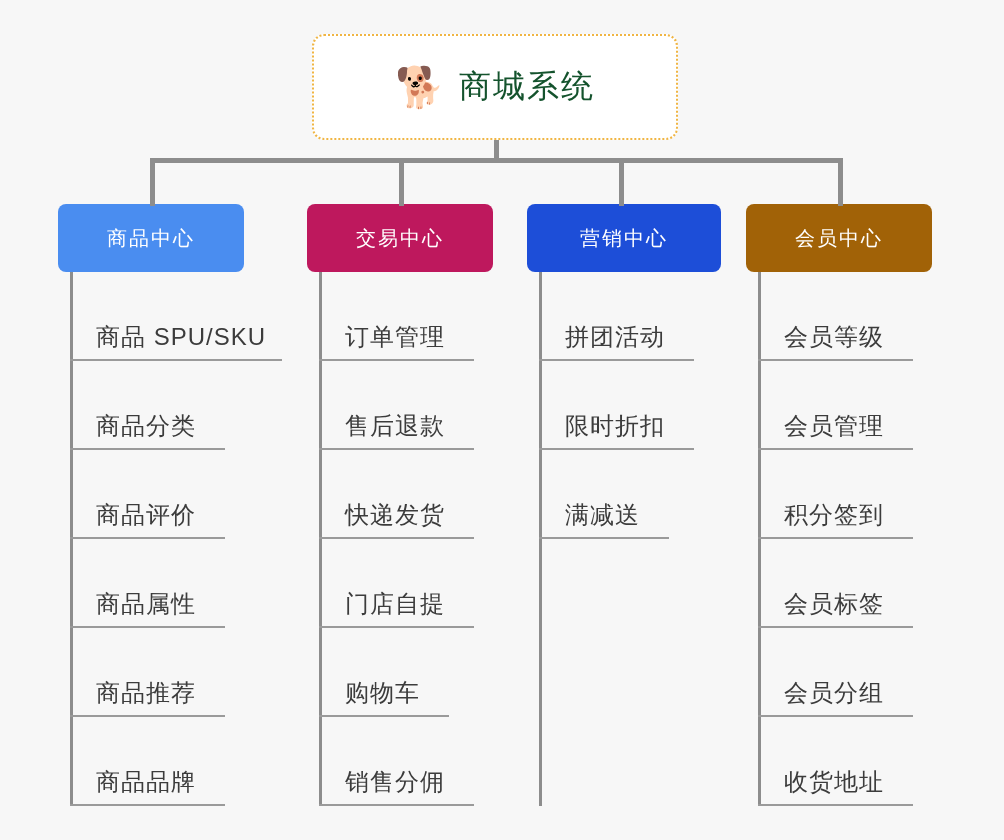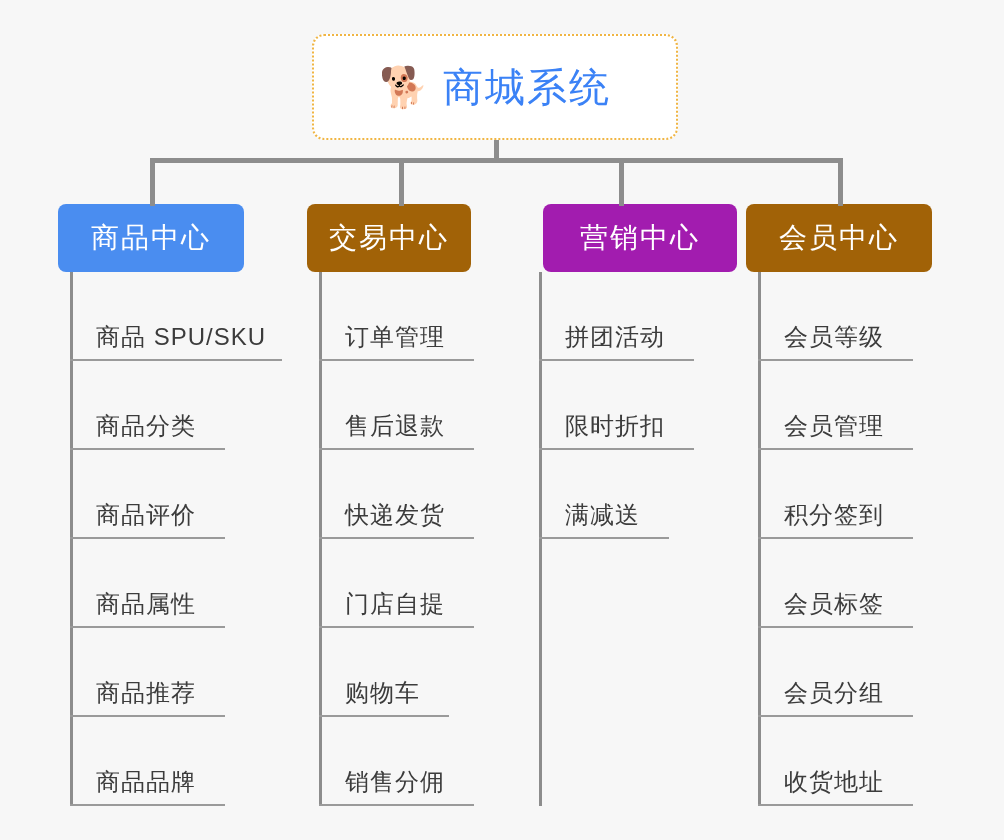--- a/index.html
+++ b/index.html
@@ -34,22 +34,22 @@
     align-items: center;
     justify-content: center;
     gap: 14px;
   }
   .root-emoji {
     font-size: 40px;
     line-height: 1;
     display: block;
   }
   .root-title {
-    font-size: 40px;
-    color: #3b82f6;
+    font-size: 32px;
+    color: #14532d;
     letter-spacing: 2px;
     white-space: nowrap;
   }
 
   
   .conn {
     position: absolute;
     background: #8d8d8d;
   }
   .conn-stem {          
@@ -75,21 +75,21 @@
     position: absolute;
     top: 204px;
   }
   .branch-header {
     height: 68px;
     border-radius: 8px;
     display: flex;
     align-items: center;
     justify-content: center;
     color: #ffffff;
-    font-size: 28px;
+    font-size: 20px;
     letter-spacing: 2px;
     box-sizing: border-box;
   }
   .branch-children {
     position: relative;
     margin-top: 0;
     padding-left: 12px;
     text-align: center;
   }
   .spine {
@@ -164,21 +164,21 @@
             <div class="leaf-rule" style="width: 155px;"></div>
             <span class="leaf-label">商品推荐</span>
           </div>
           <div class="leaf">
             <div class="leaf-rule" style="width: 155px;"></div>
             <span class="leaf-label">商品品牌</span>
           </div>
         </div>
       </div>
       <div class="branch" style="left: 307px; width: 186px;">
-        <div class="branch-header" style="background: #a16207; width: 164px;">
+        <div class="branch-header" style="background: #be185d; width: 186px;">
           <span>交易中心</span>
         </div>
         <div class="branch-children">
           <div class="spine" style="height: 534px; background: rgb(141, 141, 141);"></div>
           <div class="leaf">
             <div class="leaf-rule" style="width: 155px;"></div>
             <span class="leaf-label">订单管理</span>
           </div>
           <div class="leaf">
             <div class="leaf-rule" style="width: 155px;"></div>
@@ -196,21 +196,21 @@
             <div class="leaf-rule" style="width: 130px;"></div>
             <span class="leaf-label">购物车</span>
           </div>
           <div class="leaf">
             <div class="leaf-rule" style="width: 155px;"></div>
             <span class="leaf-label">销售分佣</span>
           </div>
         </div>
       </div>
       <div class="branch" style="left: 527px; width: 186px;">
-        <div class="branch-header" style="background: #a21caf; width: 194px; margin-left: 16px;">
+        <div class="branch-header" style="background: #1d4ed8; width: 194px;">
           <span>营销中心</span>
         </div>
         <div class="branch-children">
           <div class="spine" style="height: 534px; background: rgb(141, 141, 141);"></div>
           <div class="leaf">
             <div class="leaf-rule" style="width: 155px;"></div>
             <span class="leaf-label">拼团活动</span>
           </div>
           <div class="leaf">
             <div class="leaf-rule" style="width: 155px;"></div>

